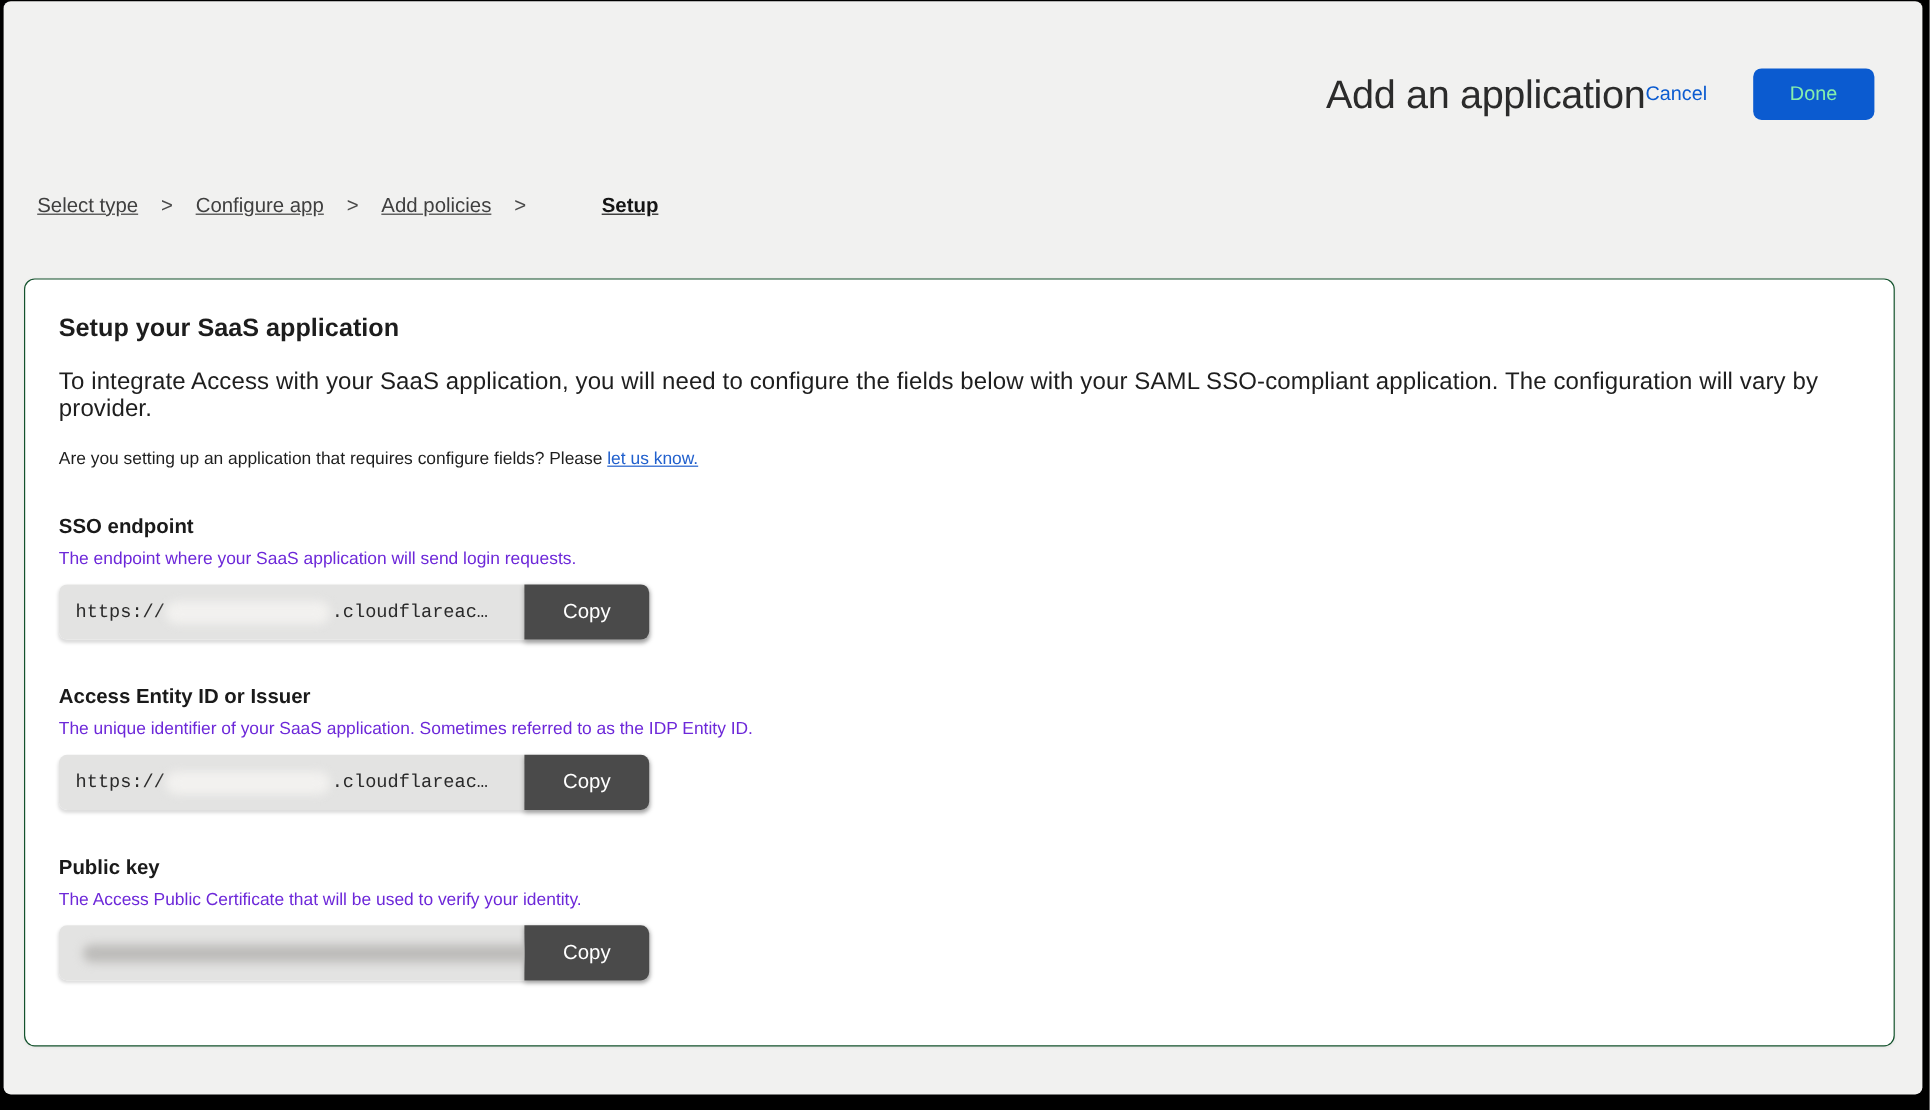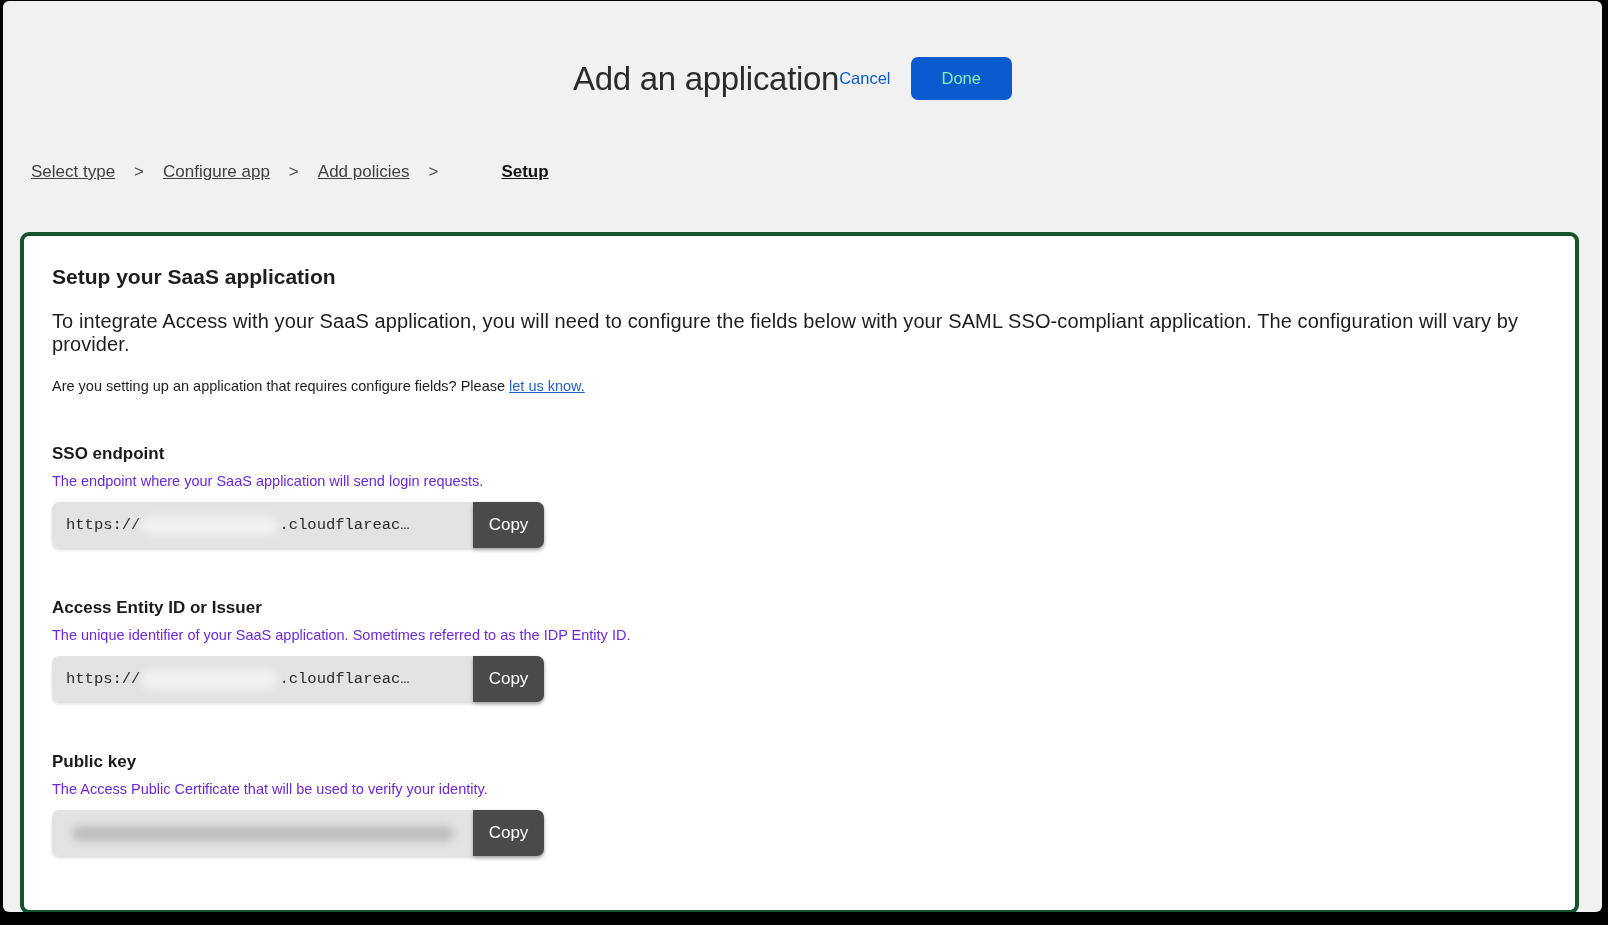--- a/index.html
+++ b/index.html
@@ -13,31 +13,31 @@
   .screen {
     position: absolute;
     top: 1px; left: 3px; right: 6px; bottom: 13px;
     background: var(--page-bg, #f1f1f0);
     border-radius: 6px;
     overflow: hidden;
   }
   
   .topbar {
     display: flex;
-    justify-content: center;
+    justify-content: flex-end;
     align-items: center;
     padding: 56px 40px 0 20px;
   }
   .page-title {
     font-size: 33px;
     font-weight: 400;
     color: #2b2b2b;
     letter-spacing: -0.3px;
   }
-  .actions { display: flex; align-items: center; gap: 20px; }
+  .actions { display: flex; align-items: center; gap: 38px; }
   .cancel-link {
     color: var(--accent, #0b5bd0);
     font-size: 16.5px;
     text-decoration: none;
     cursor: pointer;
   }
   .done-btn {
     background: var(--accent, #0b5bd0);
     color: #86efac;
     font-size: 16.5px;
@@ -55,21 +55,21 @@
     display: flex;
     align-items: center;
     gap: 19px;
   }
   .crumb { cursor: pointer; text-decoration: underline; }
   .crumb.active { font-weight: 700; color: #141414; margin-left: 44px; }
   .crumb-sep { color: #4a4a4a; }
   
   .card {
     background: #fff;
-    border: 4px solid #14532d;
+    border: 1px solid #14532d;
     border-radius: 9px;
     box-shadow: 0 1px 3px rgba(0,0,0,0.05);
     margin: 50px 23px 0 17px;
     padding: 29px 28px 54px 28px;
   }
   .card-title {
     font-size: 21px;
     font-weight: 700;
     color: #1d1d1d;
   }
@@ -83,21 +83,21 @@
     margin-top: 22px;
     font-size: 14.5px;
     color: #1e1e1e;
   }
   .note-link {
     color: #2160cd;
     text-decoration: underline;
     cursor: pointer;
   }
   
-  .field-section { margin-top: 50px; }
+  .field-section { margin-top: 38px; }
   .field-label {
     font-size: 17px;
     font-weight: 700;
     color: #1a1a1a;
   }
   .field-desc {
     margin-top: 9px;
     font-size: 14.5px;
     color: #6d28d9;
   }
@@ -132,21 +132,21 @@
     margin: 0 1px;
     flex: none;
   }
   .redacted-blob.full {
     width: 382px;
     height: 15px;
     background: #bdbcba;
     margin-left: 6px;
   }
   .copy-btn {
-    width: 71px;
+    width: 104px;
     flex: none;
     background: var(--copy-bg, #4a4a4a);
     color: #fff;
     font-size: 17px;
     font-family: "Liberation Sans", sans-serif;
     border: none;
     border-radius: 0 7px 7px 0;
     cursor: pointer;
     box-shadow: 0 2px 4px rgba(0,0,0,0.28);
   }

